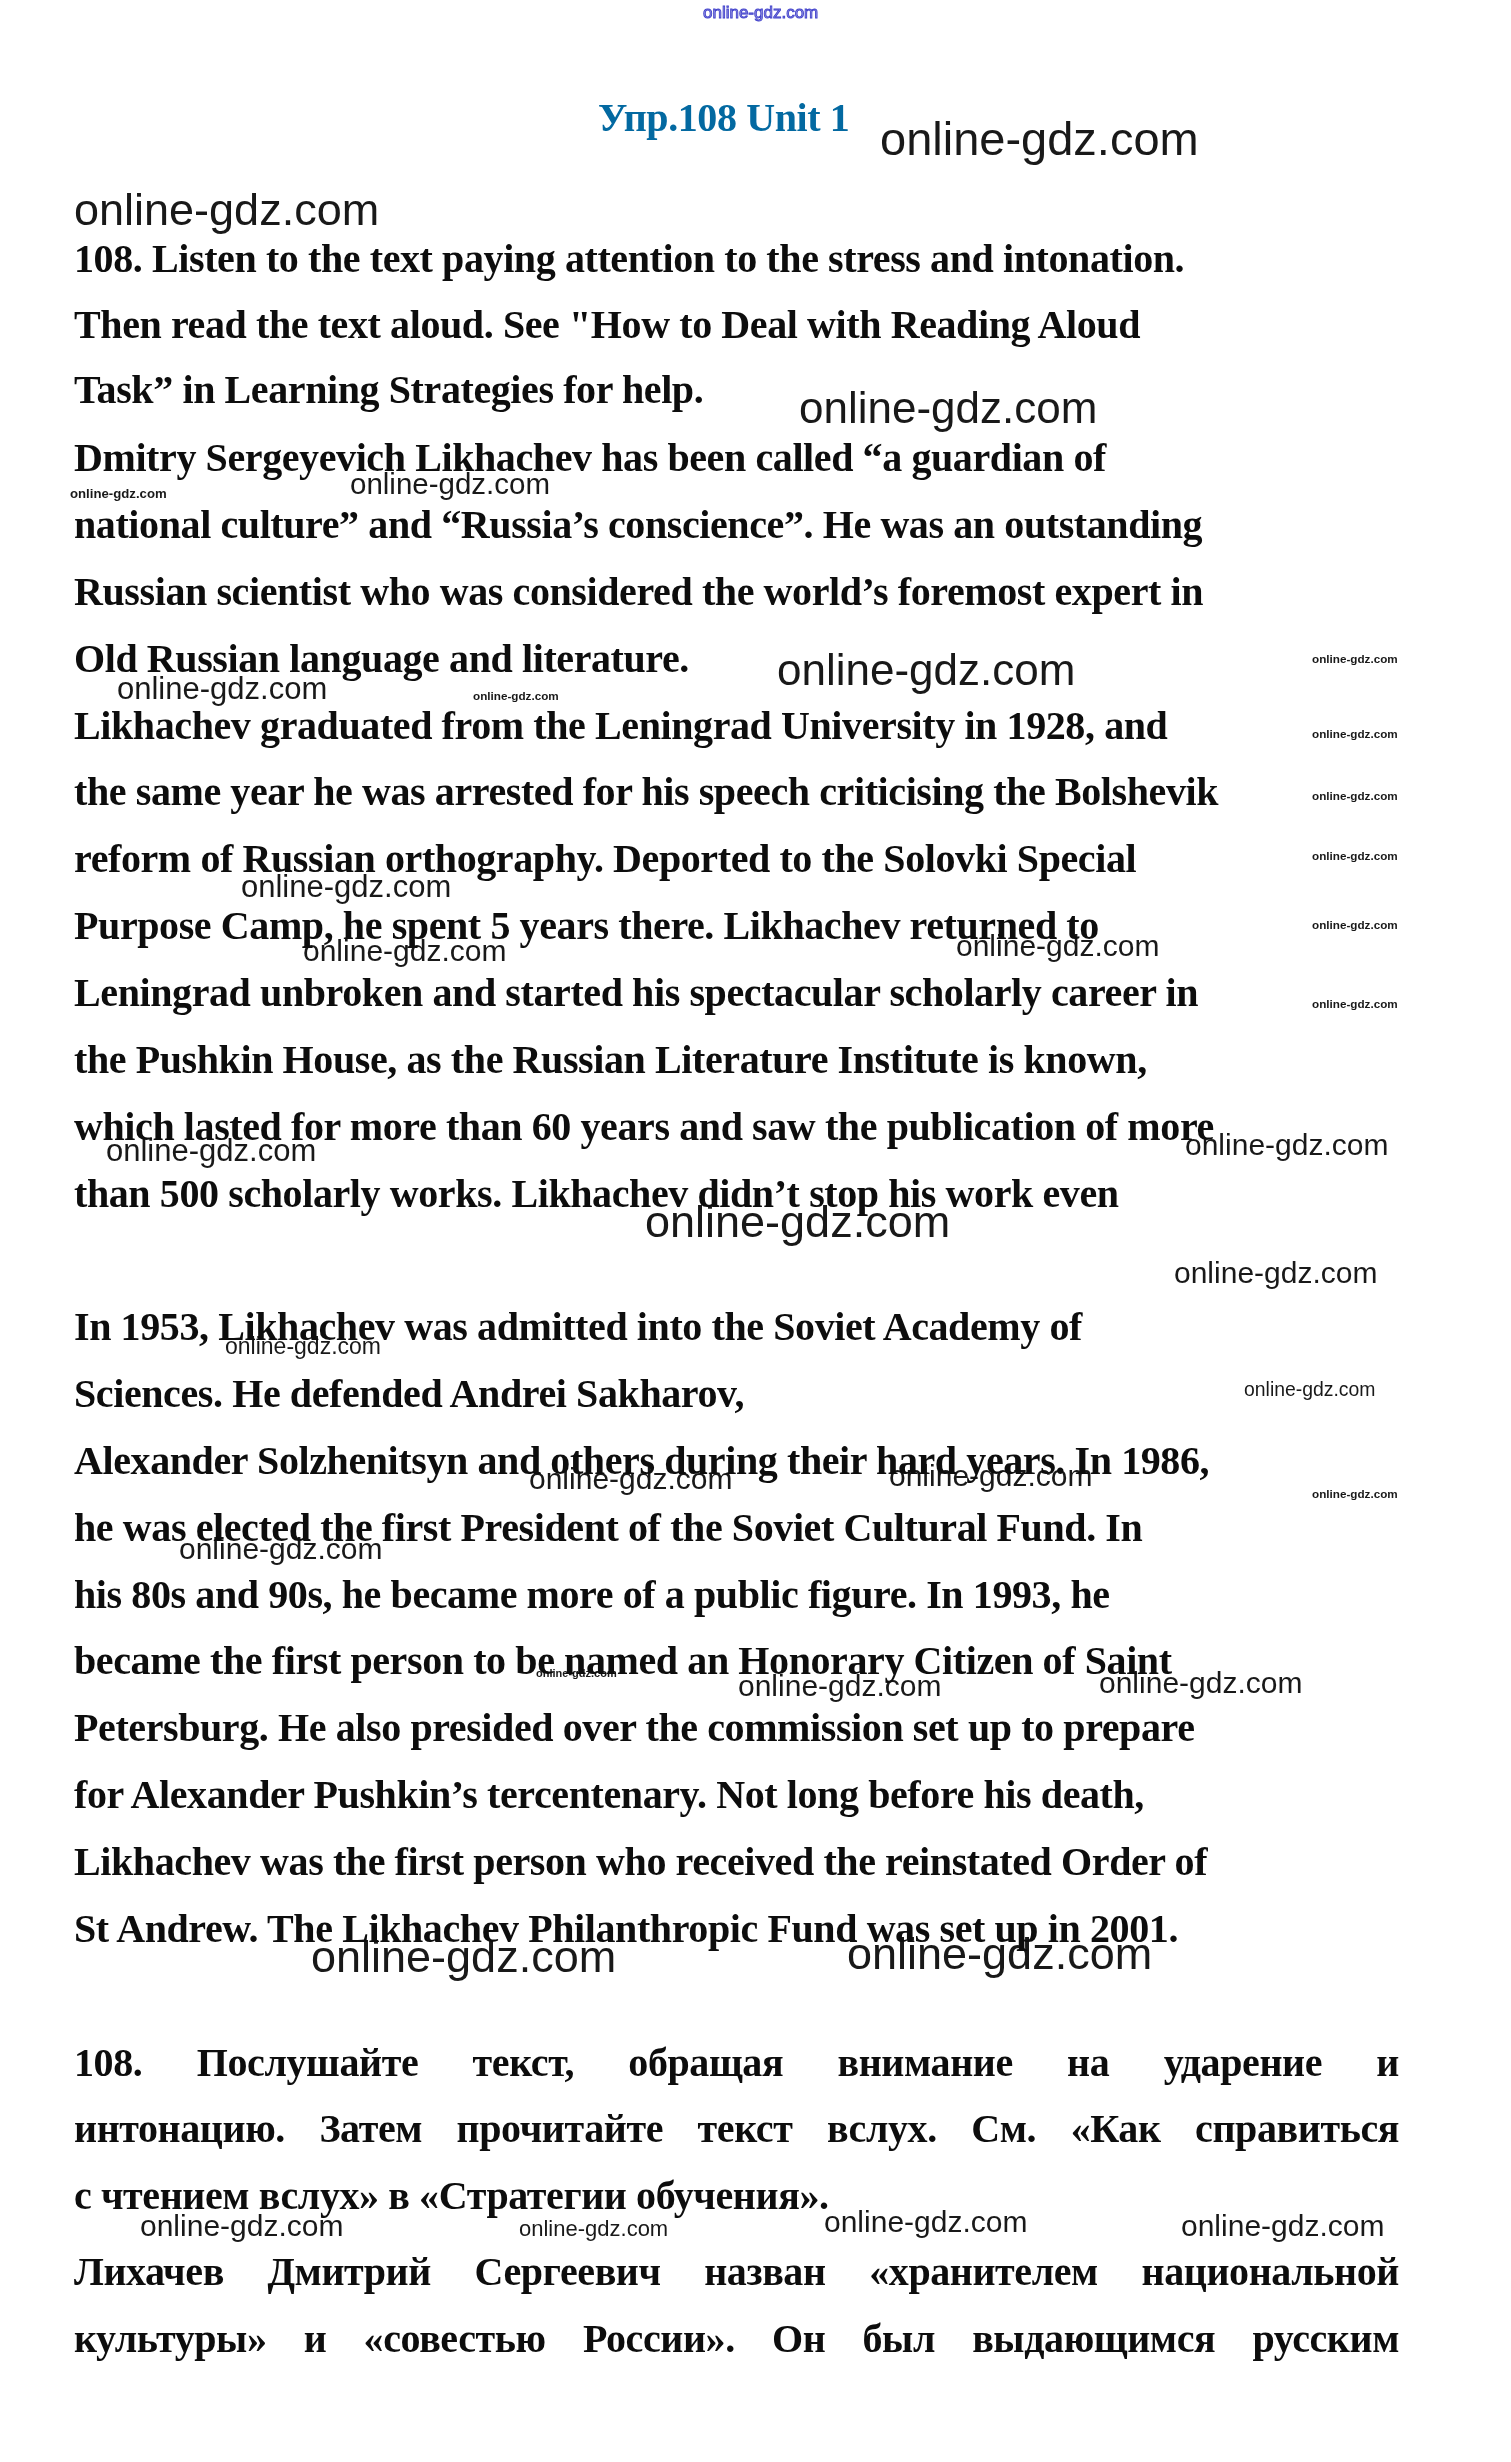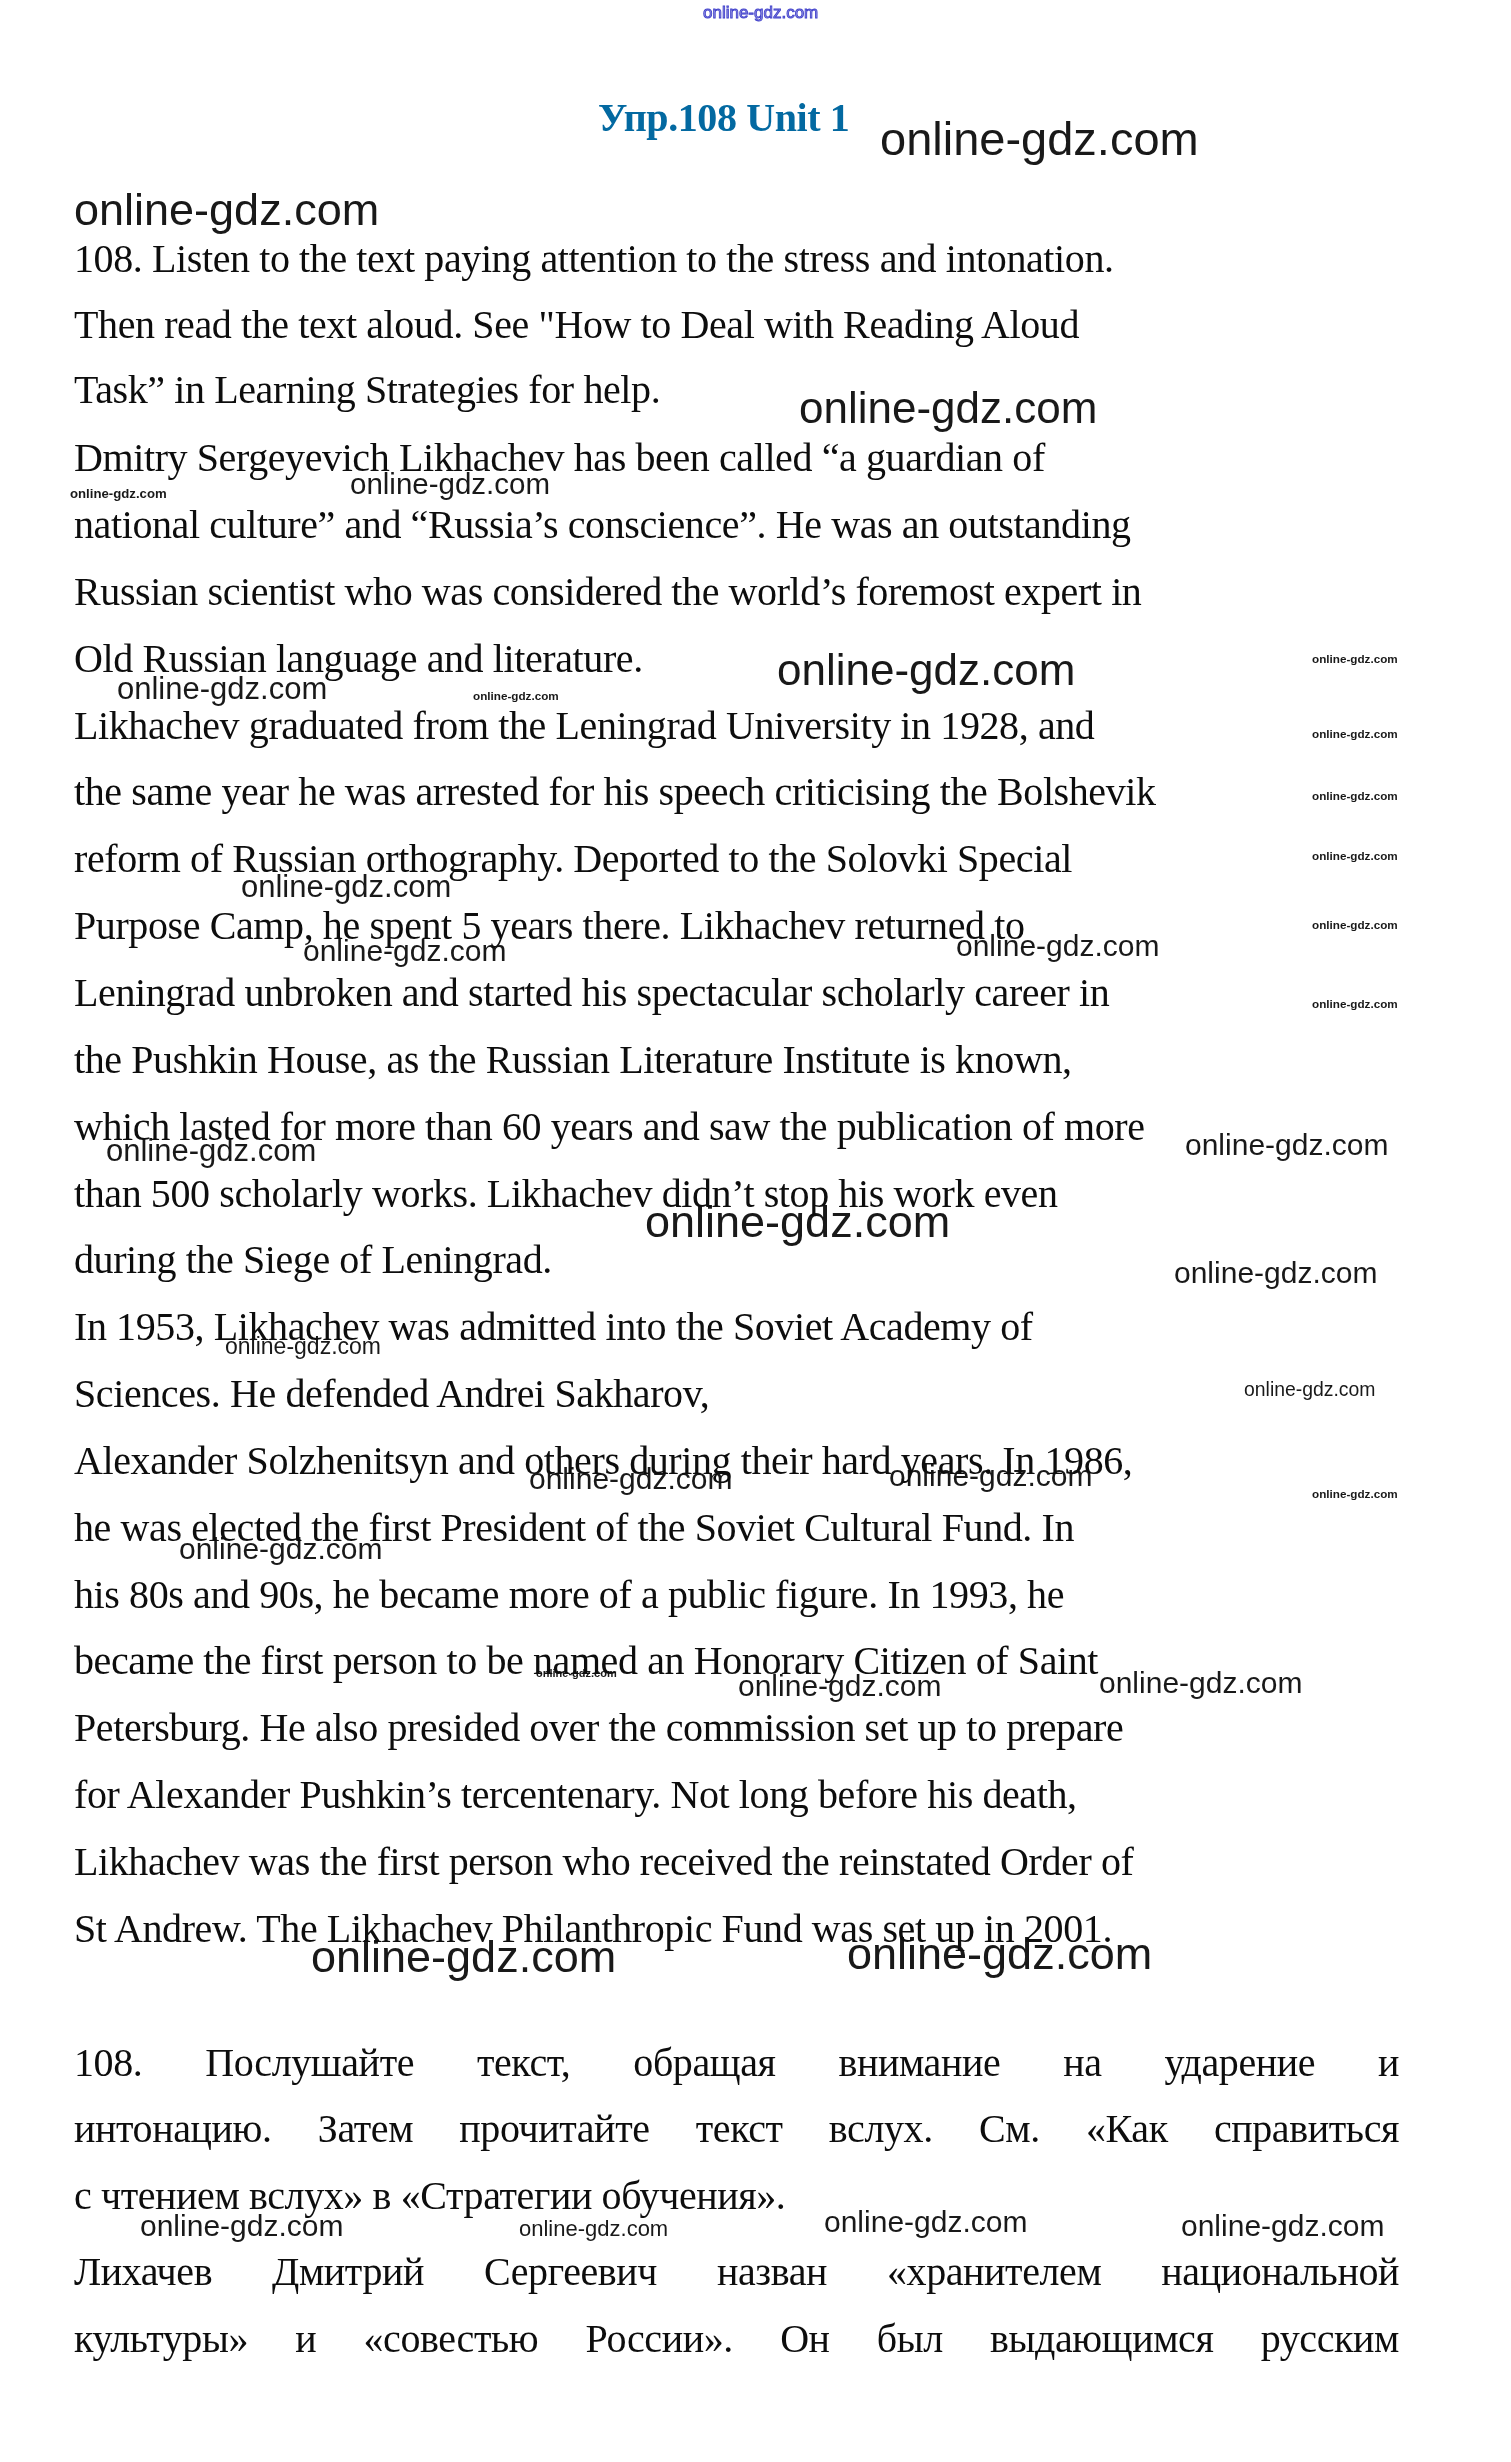--- a/index.html
+++ b/index.html
@@ -7,21 +7,21 @@
     position:relative; width:1468px; height:2462px; background:#ffffff;
     overflow:hidden; font-family:"Liberation Serif", serif;
   }
   .title {
     position:absolute; left:598px; top:95px;
     font-size:40px; font-weight:bold; color:#0369a1;
     white-space:nowrap; line-height:1.15; letter-spacing:-0.4px;
   }
   .tl {
     position:absolute; left:74px;
-    font-size:40px; font-weight:normal; color:#0d0d0d;
+    font-size:40px; font-weight:bold; color:#0d0d0d;
     white-space:nowrap; line-height:1.15; letter-spacing:-0.4px;
   }
   .just {
     white-space:normal; width:1325px;
     text-align:justify; text-align-last:justify;
   }
   .wm {
     position:absolute; font-family:"Liberation Sans", sans-serif;
     font-weight:400; color:#191919; white-space:nowrap; line-height:1;
   }
@@ -82,21 +82,20 @@
   <div class="tl" style="top:569px">Russian scientist who was considered the world’s foremost expert in</div>
   <div class="tl" style="top:636px">Old Russian language and literature.</div>
   <div class="tl" style="top:703px">Likhachev graduated from the Leningrad University in 1928, and</div>
   <div class="tl" style="top:769px">the same year he was arrested for his speech criticising the Bolshevik</div>
   <div class="tl" style="top:836px">reform of Russian orthography. Deported to the Solovki Special</div>
   <div class="tl" style="top:903px">Purpose Camp, he spent 5 years there. Likhachev returned to</div>
   <div class="tl" style="top:1037px">the Pushkin House, as the Russian Literature Institute is known,</div>
   <div class="tl" style="top:970px">Leningrad unbroken and started his spectacular scholarly career in</div>
   <div class="tl" style="top:1104px">which lasted for more than 60 years and saw the publication of more</div>
   <div class="tl" style="top:1171px">than 500 scholarly works. Likhachev didn’t stop his work even</div>
-  <div class="tl" style="top:1237px">during the Siege of Leningrad.</div>
   <div class="tl" style="top:1304px">In 1953, Likhachev was admitted into the Soviet Academy of</div>
   <div class="tl" style="top:1371px">Sciences. He defended Andrei Sakharov,</div>
   <div class="tl" style="top:1438px">Alexander Solzhenitsyn and others during their hard years. In 1986,</div>
   <div class="tl" style="top:1505px">he was elected the first President of the Soviet Cultural Fund. In</div>
   <div class="tl" style="top:1572px">his 80s and 90s, he became more of a public figure. In 1993, he</div>
   <div class="tl" style="top:1638px">became the first person to be named an Honorary Citizen of Saint</div>
   <div class="tl" style="top:1705px">Petersburg. He also presided over the commission set up to prepare</div>
   <div class="tl" style="top:1772px">for Alexander Pushkin’s tercentenary. Not long before his death,</div>
   <div class="tl" style="top:1839px">Likhachev was the first person who received the reinstated Order of</div>
   <div class="tl" style="top:1906px">St Andrew. The Likhachev Philanthropic Fund was set up in 2001.</div>

